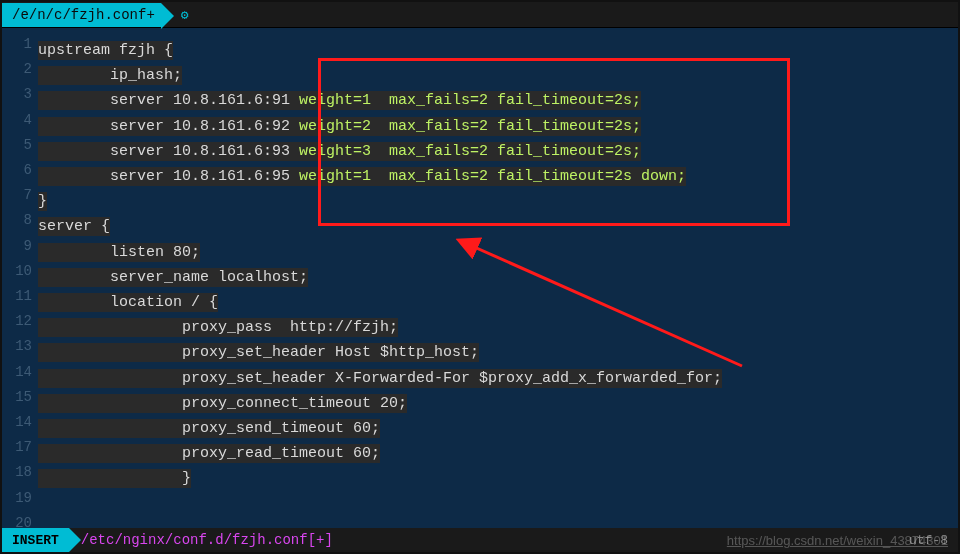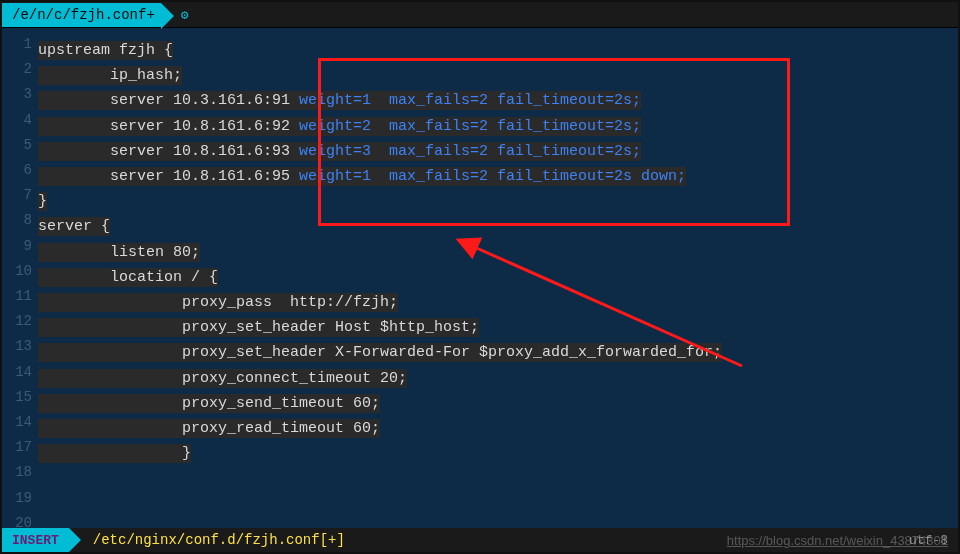--- a/index.html
+++ b/index.html
@@ -68,52 +68,52 @@
 .line {
   line-height:25.2px;
   white-space:pre;
   font-size:15px;
 }
 .token {
   background:#2a2a2a;
   color:#d9d9d9;
   padding:1px 0;
 }
-.token.hi { color:#3b82f6; }
+.token.hi { color:#bef264; }
 .status {
   position:absolute;
   left:0; right:0; bottom:0;
   height:24px;
   background:#1a1a1a;
   display:flex;
   align-items:center;
 }
 .mode {
   background:#00bcd4;
-  color:#701a75;
+  color:#000000;
   height:24px;
   display:flex;
   align-items:center;
   padding:0 10px;
   font-weight:bold;
   font-size:13px;
   position:relative;
 }
 .mode::after {
   content:"";
   position:absolute;
   right:-12px; top:0;
   border-left:12px solid #00bcd4;
   border-top:12px solid transparent;
   border-bottom:12px solid transparent;
 }
 .status-file {
-  color:#fde047;
+  color:#d946ef;
   font-size:14px;
-  margin-left:24px;
+  margin-left:12px;
 }
 .status-right {
   position:absolute;
   right:10px;
   color:#888;
   font-size:13px;
 }
 .watermark {
   position:absolute;
   right:10px; bottom:4px;
@@ -167,27 +167,28 @@
     <div class="ln">14</div>
     <div class="ln">17</div>
     <div class="ln">18</div>
     <div class="ln">19</div>
     <div class="ln">20</div>
   </div>
 
   <div class="code">
     <div class="line"><span class="token">upstream fzjh {</span></div>
     <div class="line"><span class="token">        ip_hash;</span></div>
-    <div class="line"><span class="token">        server 10.3.161.6:91</span><span class="token hi"> weight=1  max_fails=2 fail_timeout=2s;</span></div>
+    <div class="line"><span class="token">        server 10.8.161.6:91</span><span class="token hi"> weight=1  max_fails=2 fail_timeout=2s;</span></div>
     <div class="line"><span class="token">        server 10.8.161.6:92</span><span class="token hi"> weight=2  max_fails=2 fail_timeout=2s;</span></div>
     <div class="line"><span class="token">        server 10.8.161.6:93</span><span class="token hi"> weight=3  max_fails=2 fail_timeout=2s;</span></div>
     <div class="line"><span class="token">        server 10.8.161.6:95</span><span class="token hi"> weight=1  max_fails=2 fail_timeout=2s down;</span></div>
     <div class="line"><span class="token">}</span></div>
     <div class="line"><span class="token">server {</span></div>
     <div class="line"><span class="token">        listen 80;</span></div>
+    <div class="line"><span class="token">        server_name localhost;</span></div>
     <div class="line"><span class="token">        location / {</span></div>
     <div class="line"><span class="token">                proxy_pass  http://fzjh;</span></div>
     <div class="line"><span class="token">                proxy_set_header Host $http_host;</span></div>
     <div class="line"><span class="token">                proxy_set_header X-Forwarded-For $proxy_add_x_forwarded_for;</span></div>
     <div class="line"><span class="token">                proxy_connect_timeout 20;</span></div>
     <div class="line"><span class="token">                proxy_send_timeout 60;</span></div>
     <div class="line"><span class="token">                proxy_read_timeout 60;</span></div>
     <div class="line"><span class="token">                }</span></div>
   </div>
 </div>

